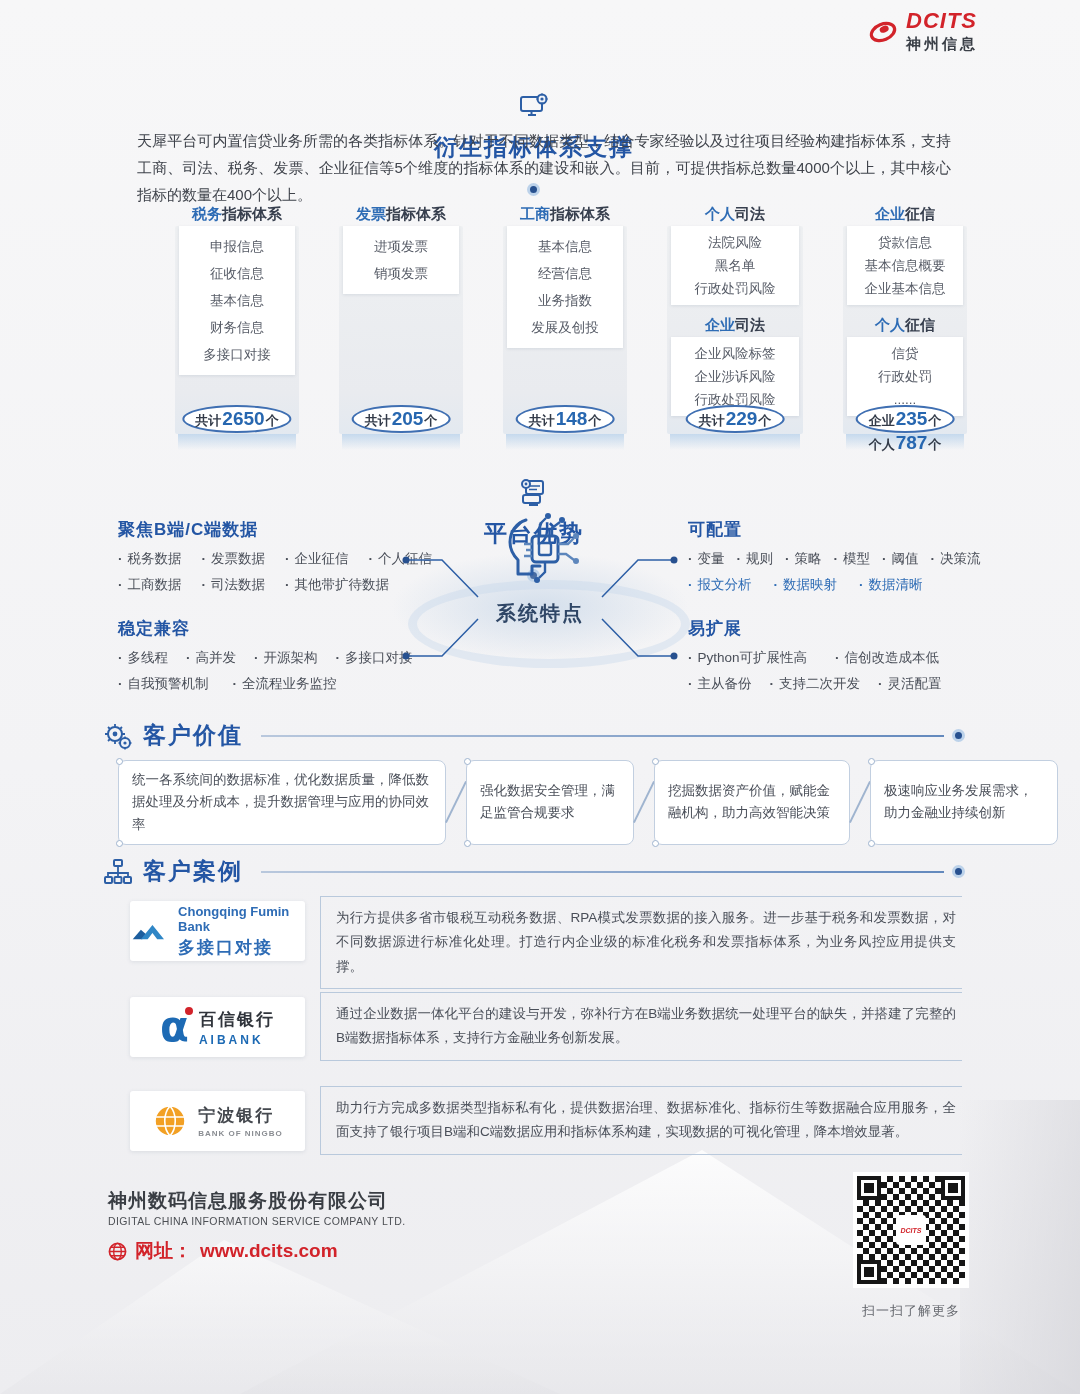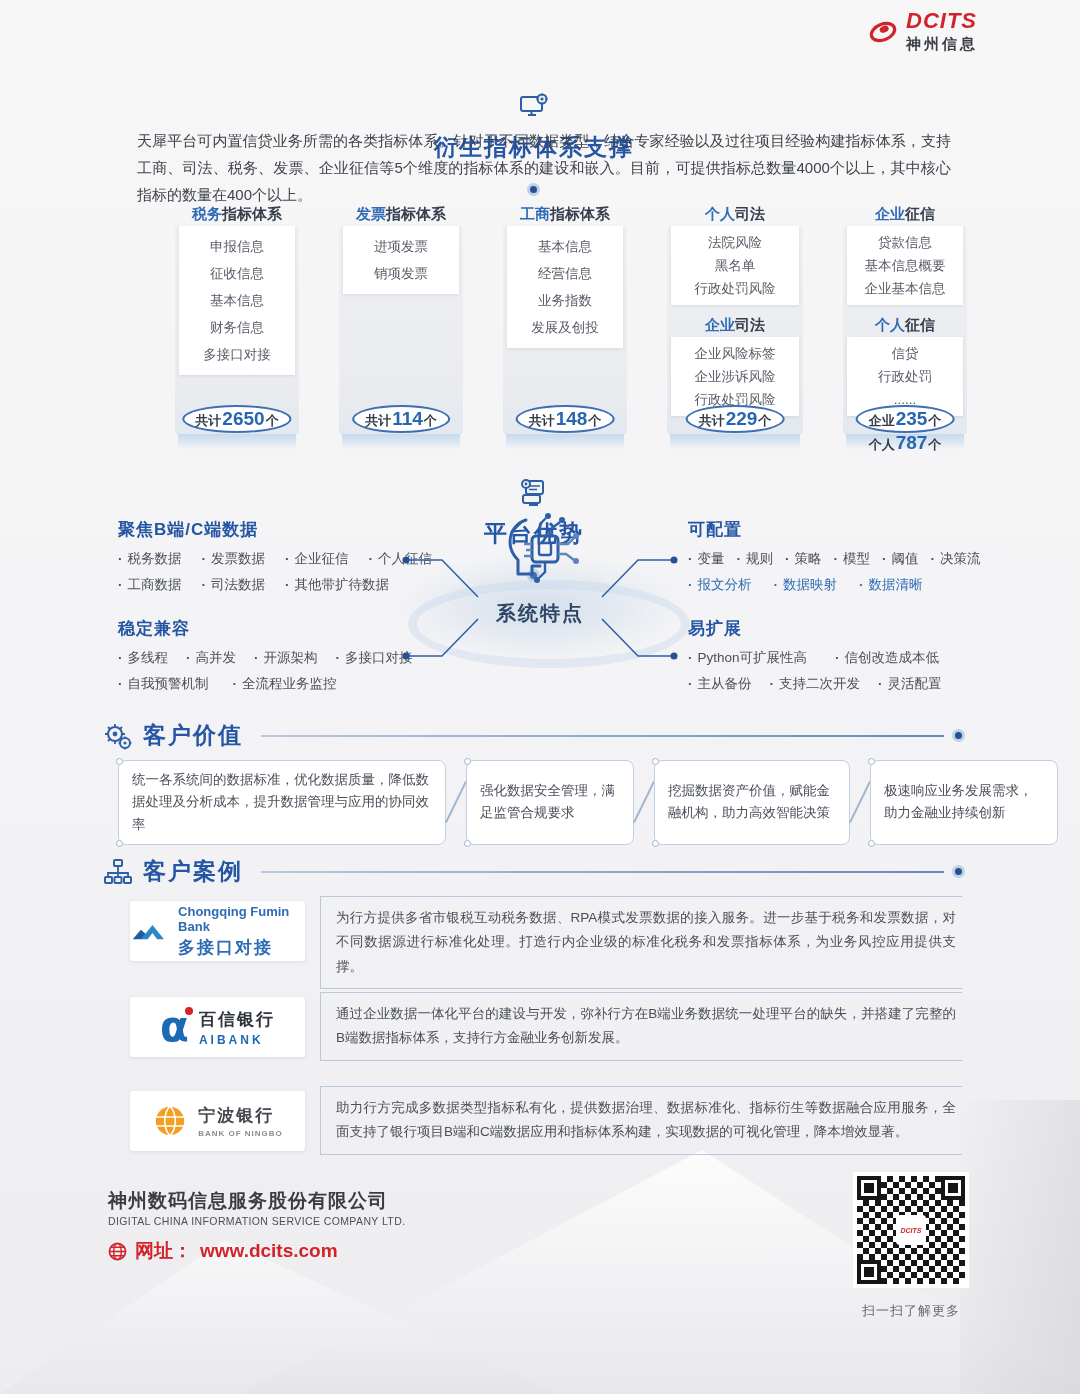--- a/index.html
+++ b/index.html
@@ -171,21 +171,21 @@
       <div class="grp">
         <div class="grp-head"><span class="hl">发票</span><span class="rest">指标体系</span></div>
         <div class="grp-box">
           <div class="grp-item">进项发票</div>
           <div class="grp-item">销项发票</div>
         </div>
       </div>
       <div class="col-total">
         <div class="total-pill">
             <span>共计</span>
-            <b>114</b>
+            <b>205</b>
             <span>个</span>
           </div>
       </div>
     </div>
 
     <div class="ind-col">
       <div class="grp">
         <div class="grp-head"><span class="hl">工商</span><span class="rest">指标体系</span></div>
         <div class="grp-box">
           <div class="grp-item">基本信息</div>

